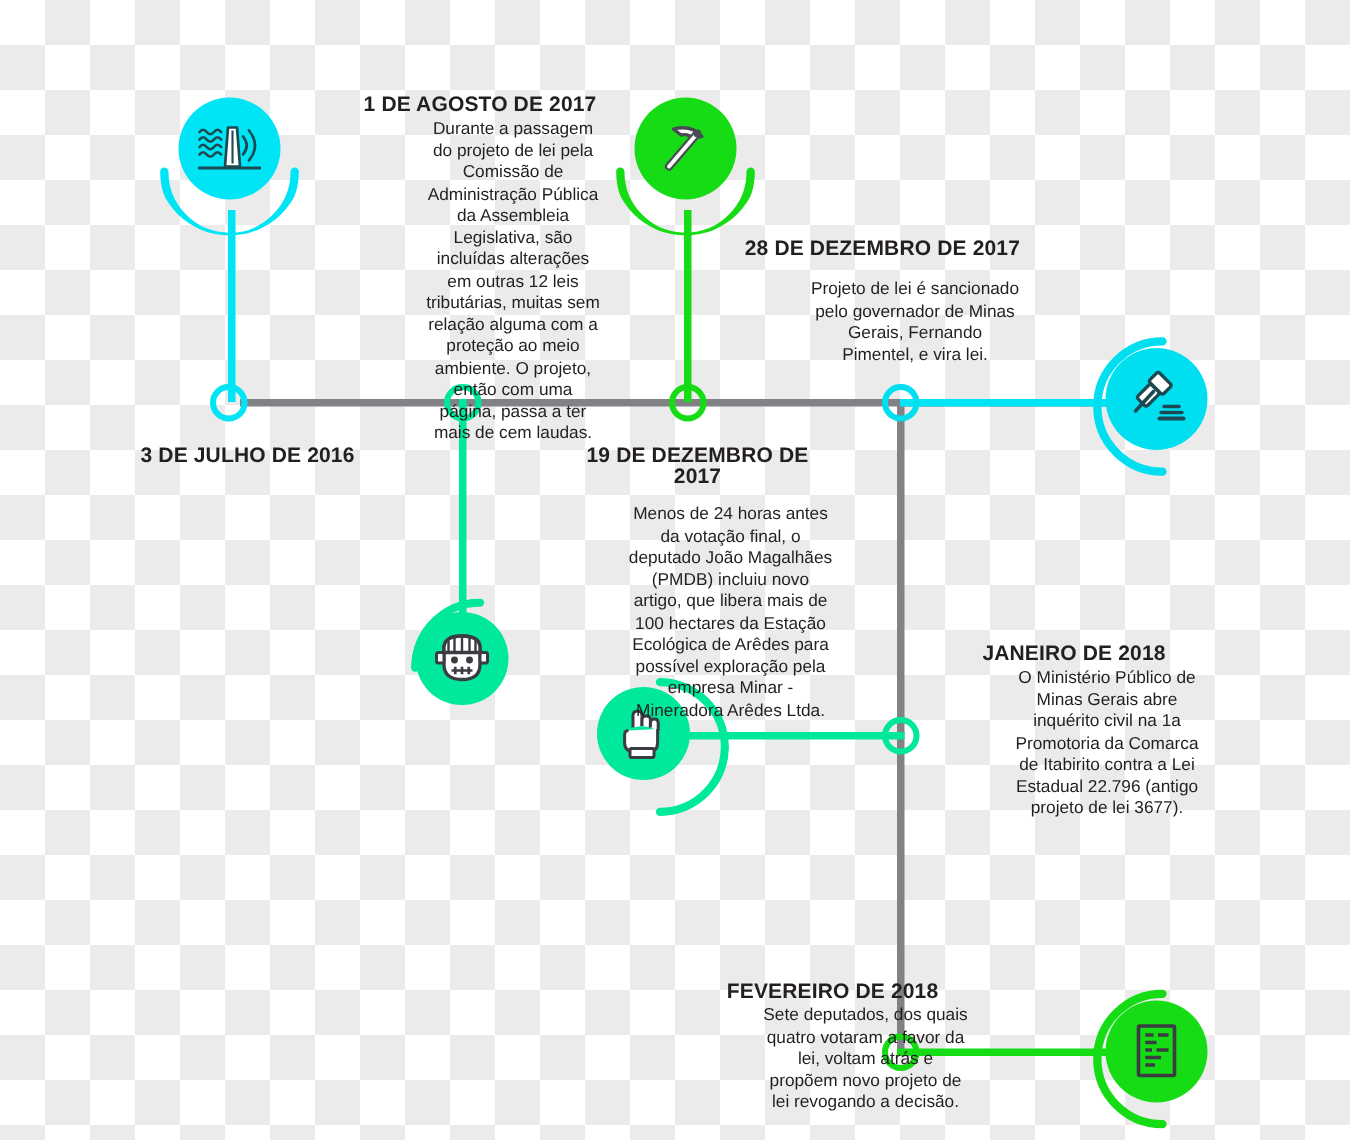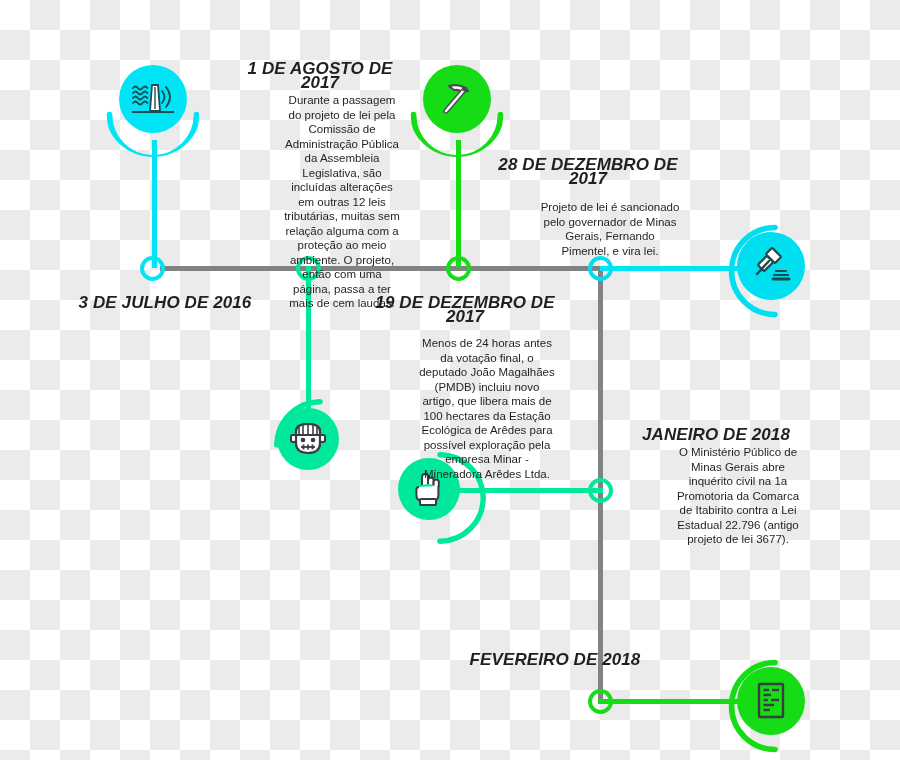--- a/index.html
+++ b/index.html
@@ -54,25 +54,24 @@
 
   
   .block{
     position:absolute;
     text-align:center;
     color:#231f20;
     z-index:9;
   }
   .block .head{
     font-weight:bold;
-    font-size:17px;
+    font-size:14px;
     line-height:14px;
     letter-spacing:.1px;
     margin-bottom:3px;
-    font-style:italic;
   }
   .block .body{
     font-size:11.5px;
     line-height:14.5px;
     padding-left:44px;
   }
 </style>
 </head>
 <body>
 
@@ -205,35 +204,36 @@
       </g>
     </svg>
   </div>
 
   <div class="block" style="left:240px; top:62px; width:160px;">
     <div class="head">1 DE AGOSTO DE 2017</div>
     <div class="body">Durante a passagem do projeto de lei pela Comissão de Administração Pública da Assembleia Legislativa, são incluídas alterações em outras 12 leis tributárias, muitas sem relação alguma com a proteção ao meio ambiente. O projeto, então com uma página, passa a ter mais de cem laudas.</div>
   </div>
 
   <div class="block" style="left:496px; top:158px; width:184px;">
-    <div class="head" style="margin-bottom:14px;">28 DE DEZEMBRO DE 2017</div>
+    <div class="head" style="margin-bottom:14px;text-align:right;">28 DE DEZEMBRO DE 2017</div>
     <div class="body">Projeto de lei é sancionado pelo governador de Minas Gerais, Fernando Pimentel, e vira lei.</div>
   </div>
 
   <div class="block" style="left:78px; top:296px; width:174px;">
     <div class="head">3 DE JULHO DE 2016</div>
   </div>
 
   <div class="block" style="left:375px; top:296px; width:180px;">
     <div class="head" style="margin-bottom:12px;">19 DE DEZEMBRO DE 2017</div>
     <div class="body">Menos de 24 horas antes da votação final, o deputado João Magalhães (PMDB) incluiu novo artigo, que libera mais de 100 hectares da Estação Ecológica de Arêdes para possível exploração pela empresa Minar - Mineradora Arêdes Ltda.</div>
   </div>
 
   <div class="block" style="left:626px; top:428px; width:180px;">
     <div class="head">JANEIRO DE 2018</div>
     <div class="body">O Ministério Público de Minas Gerais abre inquérito civil na 1a Promotoria da Comarca de Itabirito contra a Lei Estadual 22.796 (antigo projeto de lei 3677).</div>
   </div>
 
   <div class="block" style="left:420px; top:653px; width:182px;margin-left:44px;">
     <div class="head">FEVEREIRO DE 2018</div>
+    <div class="body">Sete deputados, dos quais quatro votaram a favor da lei, voltam atrás e propõem novo projeto de lei revogando a decisão.</div>
   </div>
 
 </div>
 
 </body></html>

